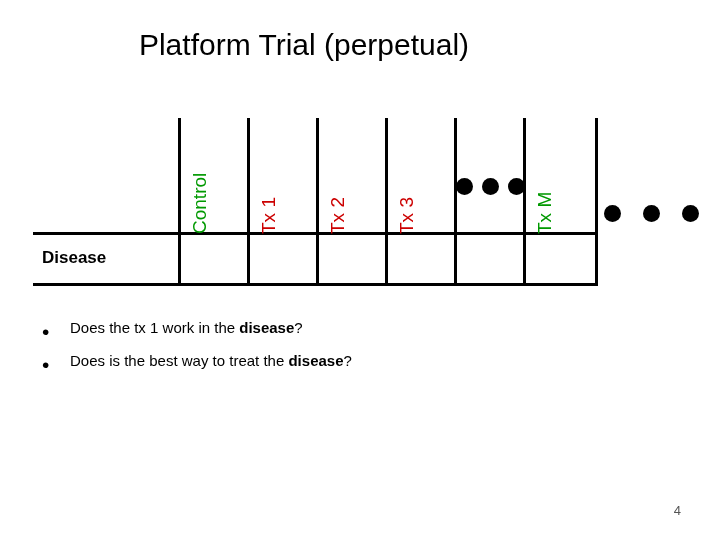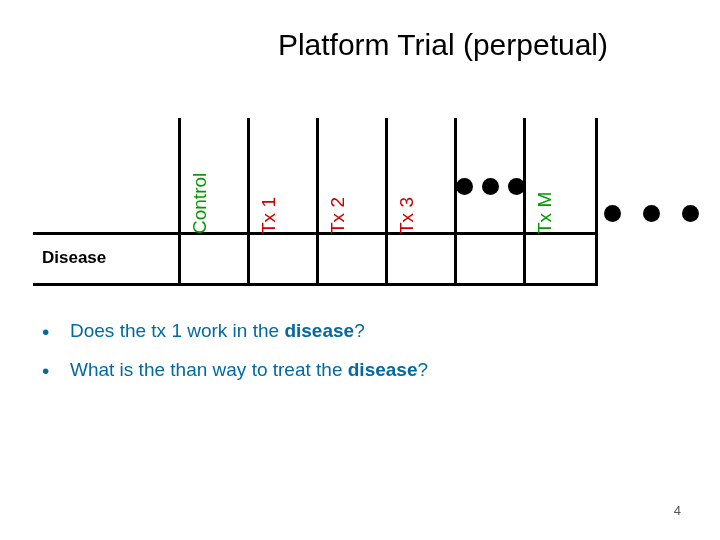--- a/index.html
+++ b/index.html
@@ -15,21 +15,21 @@
     overflow: hidden;
     position: relative;
   }
 
   
   #slide-title {
     position: absolute;
     left: 0;
     top: 28px;
     width: 608px;
-    text-align: right;
+    text-align: center;
     font-size: 30px;
     font-weight: normal;
     line-height: 1.1;
     color: #000000;
   }
 
   
   #trial-table {
     position: absolute;
     left: 33px;
@@ -111,24 +111,24 @@
   
   #bullets {
     position: absolute;
     left: 30px;
     top: 318px;
     width: 660px;
   }
   .bullet {
     position: relative;
     padding-left: 40px;
-    font-size: 19px;
+    font-size: 15px;
     line-height: 1.35;
     margin-bottom: 13px;
-    color: #0369a1;
+    color: #000000;
   }
   .bullet::before {
     content: "\2022";
     position: absolute;
     left: 12px;
     top: 0;
     font-size: 21px;
     line-height: 1.35;
   }
   .bullet b { font-weight: bold; }
@@ -179,17 +179,17 @@
   <span class="dot"></span>
   <span class="dot"></span>
   <span class="dot"></span>
 </div>
 
 <div id="bullets">
   <div class="bullet">
     <span>Does the tx 1 work in the </span><b>disease</b><span>?</span>
   </div>
   <div class="bullet">
-    <span>What is the than way to treat the </span><b>disease</b><span>?</span>
+    <span>Does is the best way to treat the </span><b>disease</b><span>?</span>
   </div>
 </div>
 
 <div id="page-number">4</div>
 
 </body></html>

